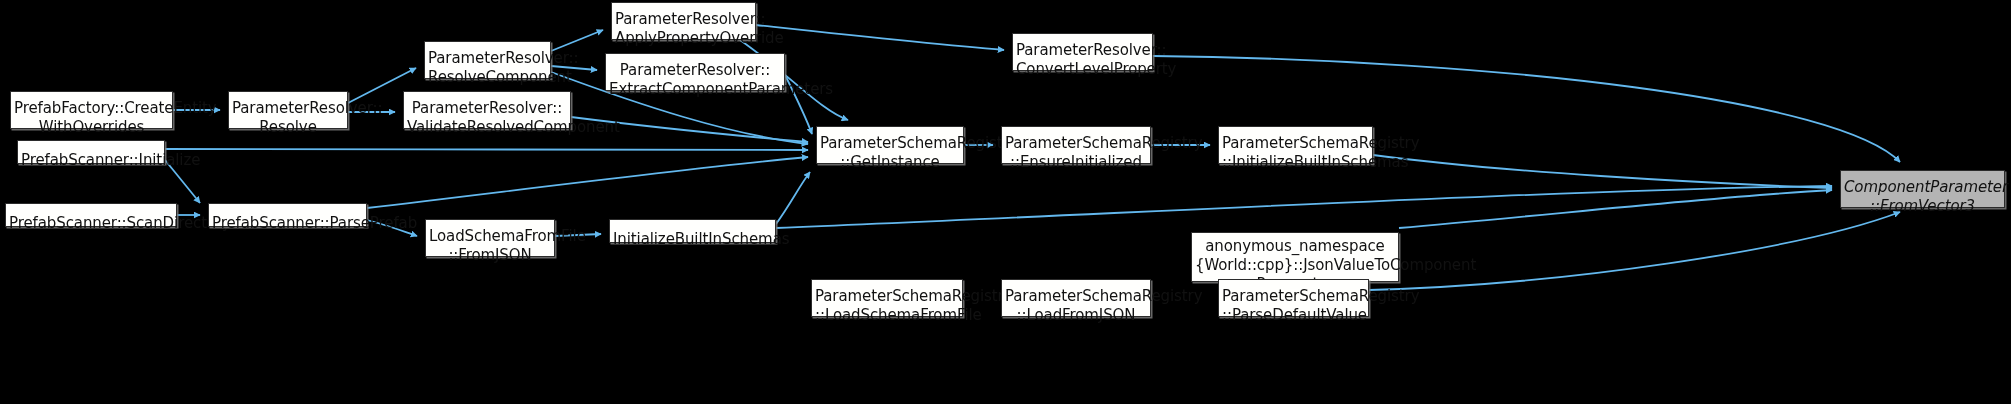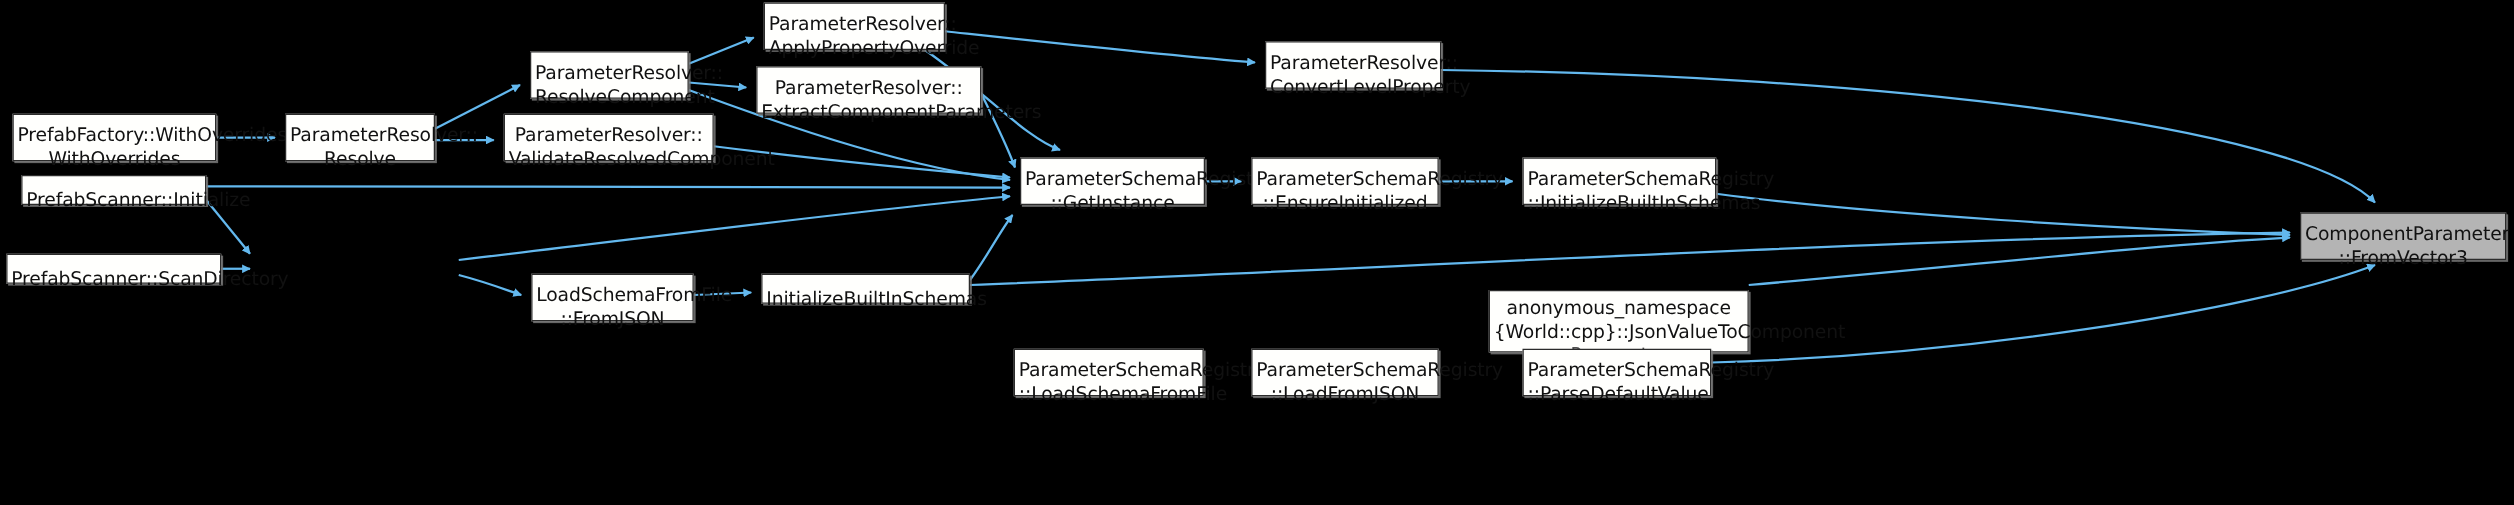--- a/index.html
+++ b/index.html
@@ -81,49 +81,50 @@
       <path d="M 555,236 L 601,234" fill="none" stroke="#63b8ee" stroke-width="1.8" marker-end="url(#arrow)"></path>
       <path d="M 776,224 C 790,205 800,185 810,172" fill="none" stroke="#63b8ee" stroke-width="1.8" marker-end="url(#arrow)"></path>
       <path d="M 776,228 C 1100,215 1550,190 1832,186" fill="none" stroke="#63b8ee" stroke-width="1.8" marker-end="url(#arrow)"></path>
       <path d="M 964,145 L 993,145" fill="none" stroke="#63b8ee" stroke-width="1.8" marker-end="url(#arrow)"></path>
       <path d="M 1151,145 L 1210,145" fill="none" stroke="#63b8ee" stroke-width="1.8" marker-end="url(#arrow)"></path>
       <path d="M 1373,155 C 1500,172 1700,183 1832,188" fill="none" stroke="#63b8ee" stroke-width="1.8" marker-end="url(#arrow)"></path>
       <path d="M 1153,56 C 1500,60 1840,100 1900,162" fill="none" stroke="#63b8ee" stroke-width="1.8" marker-end="url(#arrow)"></path>
       <path d="M 1399,228 C 1550,215 1720,196 1832,190" fill="none" stroke="#63b8ee" stroke-width="1.8" marker-end="url(#arrow)"></path>
       <path d="M 1369,290 C 1560,285 1800,250 1900,212" fill="none" stroke="#63b8ee" stroke-width="1.8" marker-end="url(#arrow)"></path>
     </svg>
-<div class="node" style="left: 10px; top: 91px; width: 163px; height: 38px;"><span>PrefabFactory::WithOverrides
+<div class="node" style="left: 10px; top: 91px; width: 163px; height: 38px;"><span>PrefabFactory::CreateEntity
 WithOverrides</span></div>
     <div class="node" style="left: 228px; top: 91px; width: 120px; height: 38px;"><span>ParameterResolver::
 Resolve</span></div>
     <div class="node" style="left: 424px; top: 41px; width: 127px; height: 38px;"><span>ParameterResolver::
 ResolveComponent</span></div>
     <div class="node" style="left: 403px; top: 91px; width: 168px; height: 38px;"><span>ParameterResolver::
 ValidateResolvedComponent</span></div>
     <div class="node" style="left: 611px; top: 2px; width: 145px; height: 38px;"><span>ParameterResolver::
 ApplyPropertyOverride</span></div>
     <div class="node" style="left: 605px; top: 53px; width: 180px; height: 38px;"><span>ParameterResolver::
 ExtractComponentParameters</span></div>
     <div class="node" style="left: 1012px; top: 33px; width: 141px; height: 38px;"><span>ParameterResolver::
 ConvertLevelProperty</span></div>
     <div class="node" style="left: 17px; top: 140px; width: 148px; height: 24px;"><span>PrefabScanner::Initialize</span></div>
     <div class="node" style="left: 5px; top: 203px; width: 172px; height: 24px;"><span>PrefabScanner::ScanDirectory</span></div>
+    <div class="node" style="left: 208px; top: 203px; width: 159px; height: 24px;"><span>PrefabScanner::ParsePrefab</span></div>
     <div class="node" style="left: 816px; top: 126px; width: 148px; height: 38px;"><span>ParameterSchemaRegistry
 ::GetInstance</span></div>
     <div class="node" style="left: 1001px; top: 126px; width: 150px; height: 38px;"><span>ParameterSchemaRegistry
 ::EnsureInitialized</span></div>
     <div class="node" style="left: 1218px; top: 126px; width: 155px; height: 38px;"><span>ParameterSchemaRegistry
 ::InitializeBuiltInSchemas</span></div>
     <div class="node" style="left: 425px; top: 219px; width: 130px; height: 38px;"><span>LoadSchemaFromFile
 ::FromJSON</span></div>
     <div class="node" style="left: 609px; top: 219px; width: 167px; height: 24px;"><span>InitializeBuiltInSchemas</span></div>
     <div class="node" style="left: 1191px; top: 232px; width: 208px; height: 50px;"><span>anonymous_namespace
 {World::cpp}::JsonValueToComponent
 Parameter</span></div>
     <div class="node" style="left: 811px; top: 279px; width: 152px; height: 38px;"><span>ParameterSchemaRegistry
 ::LoadSchemaFromFile</span></div>
     <div class="node" style="left: 1001px; top: 279px; width: 150px; height: 38px;"><span>ParameterSchemaRegistry
 ::LoadFromJSON</span></div>
     <div class="node" style="left: 1218px; top: 279px; width: 151px; height: 38px;"><span>ParameterSchemaRegistry
 ::ParseDefaultValue</span></div>
-    <div class="node current" style="left: 1840px; top: 170px; width: 165px; height: 38px;"><span>ComponentParameter
+    <div class="node current" style="left: 1840px; top: 170px; width: 165px; height: 38px; font-style: italic;"><span>ComponentParameter
 ::FromVector3</span></div>
   </div>
 
 </body></html>

